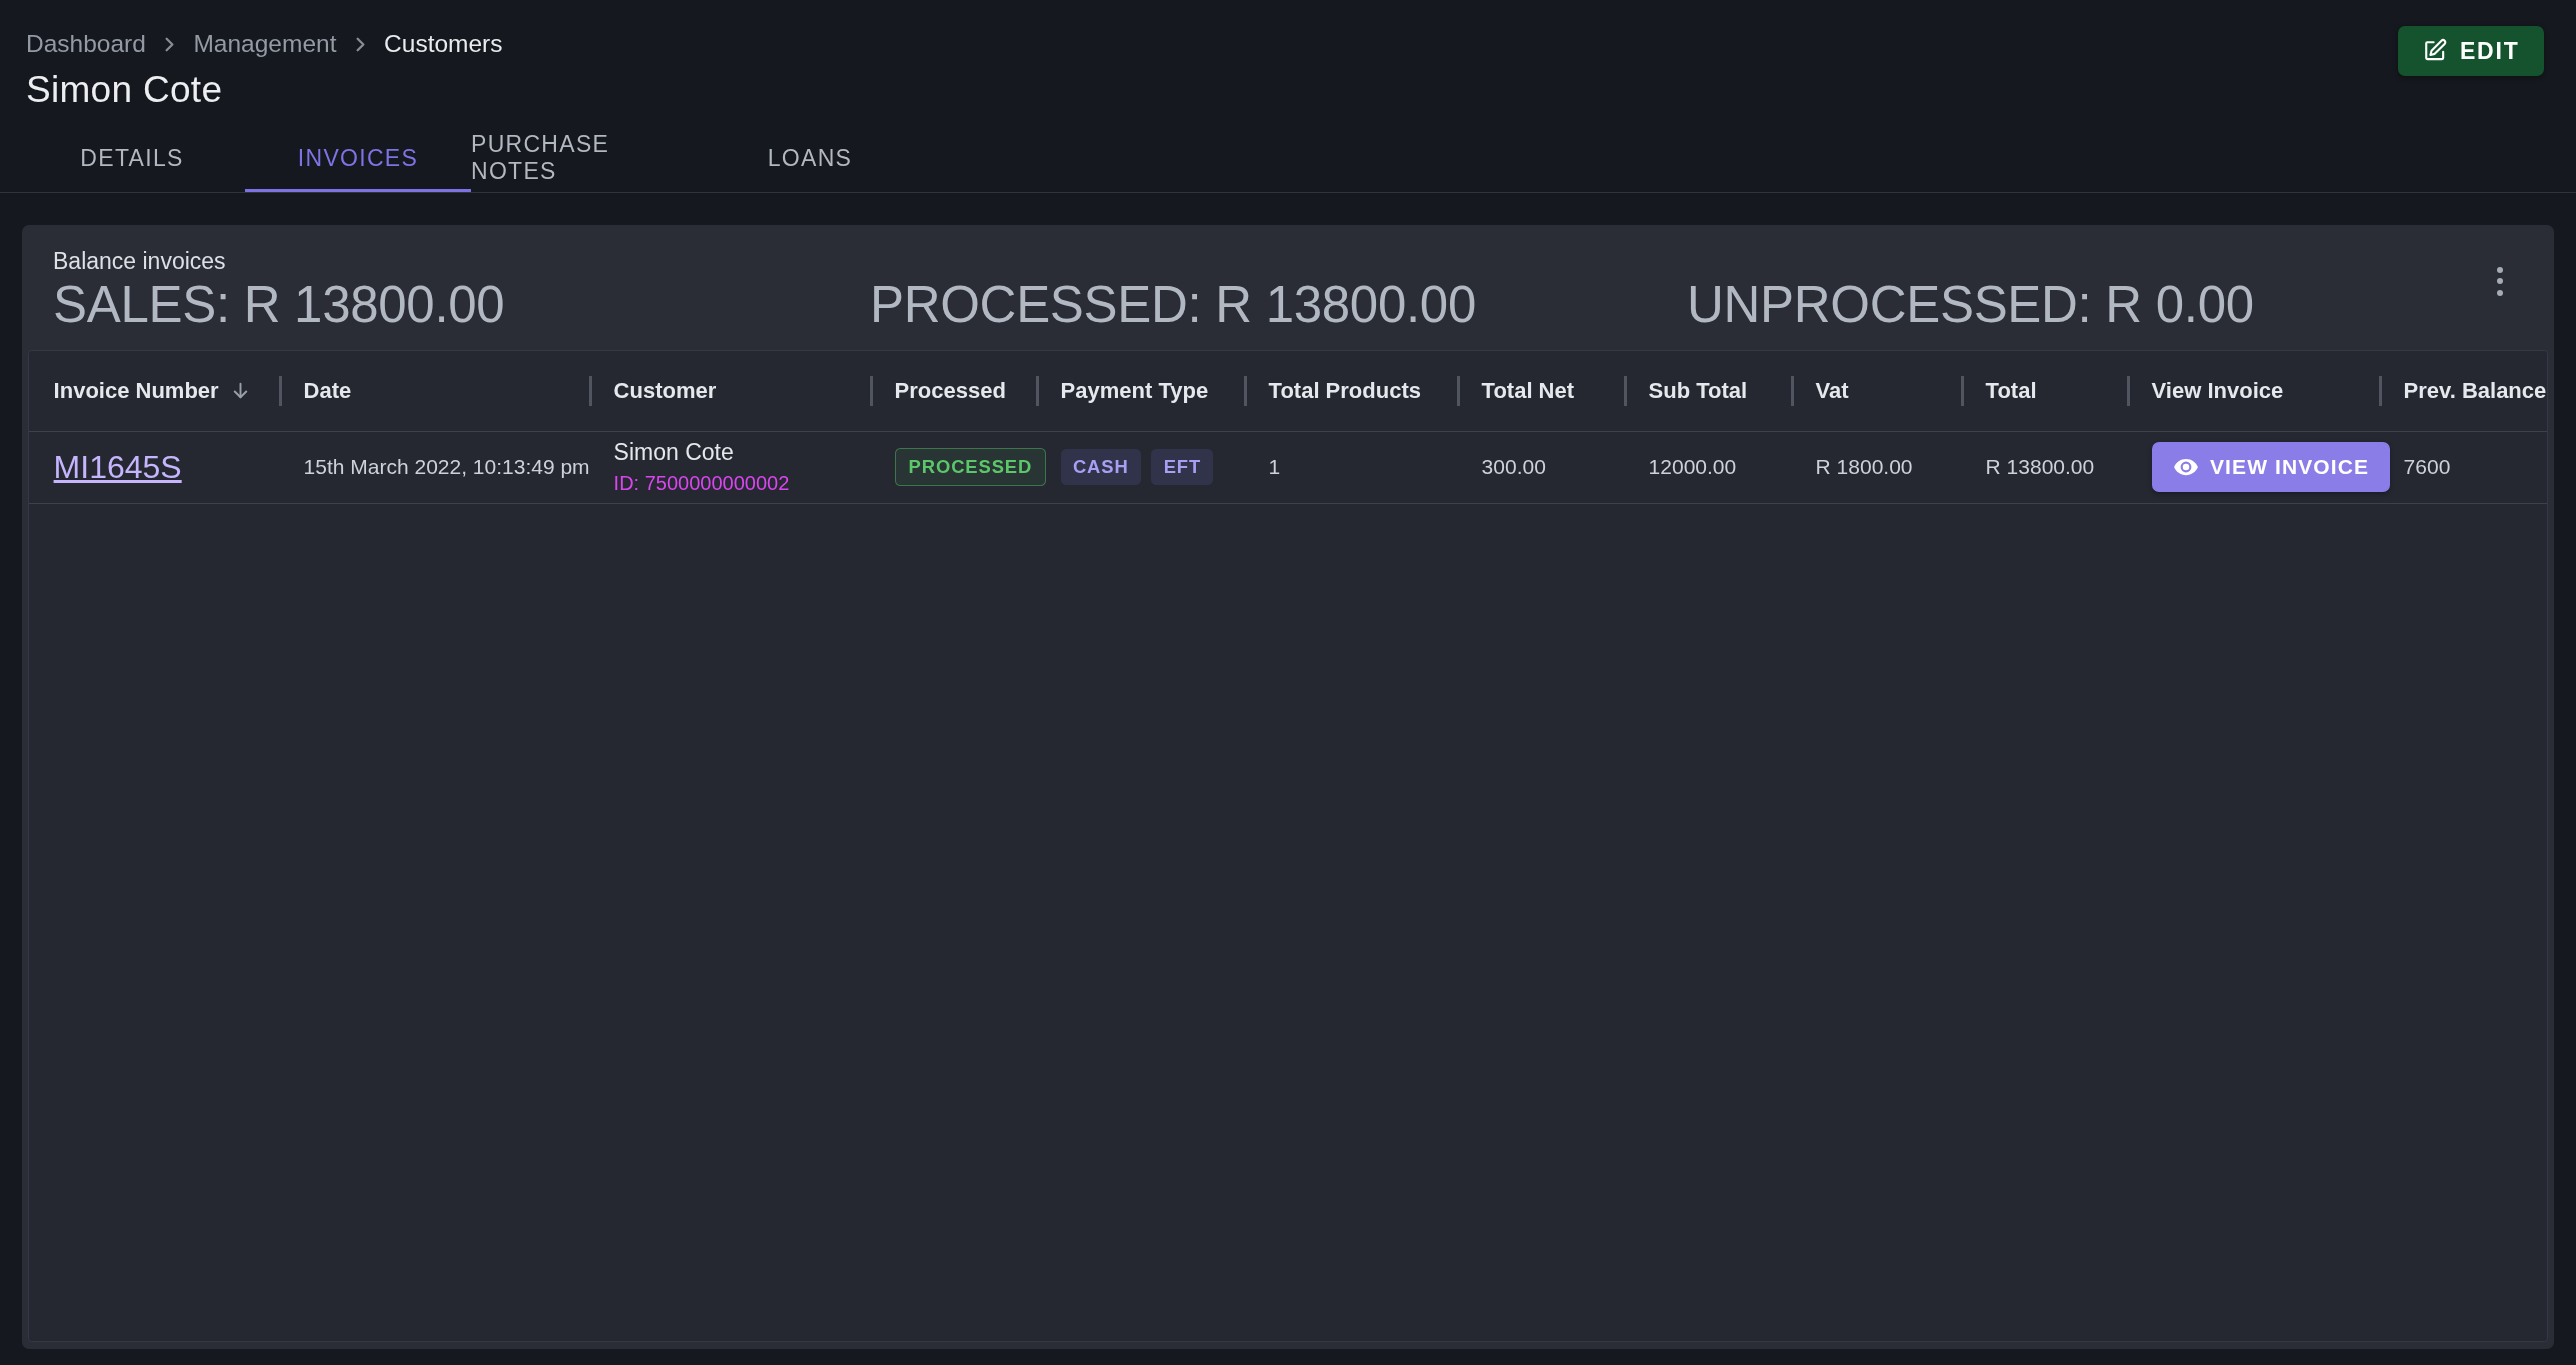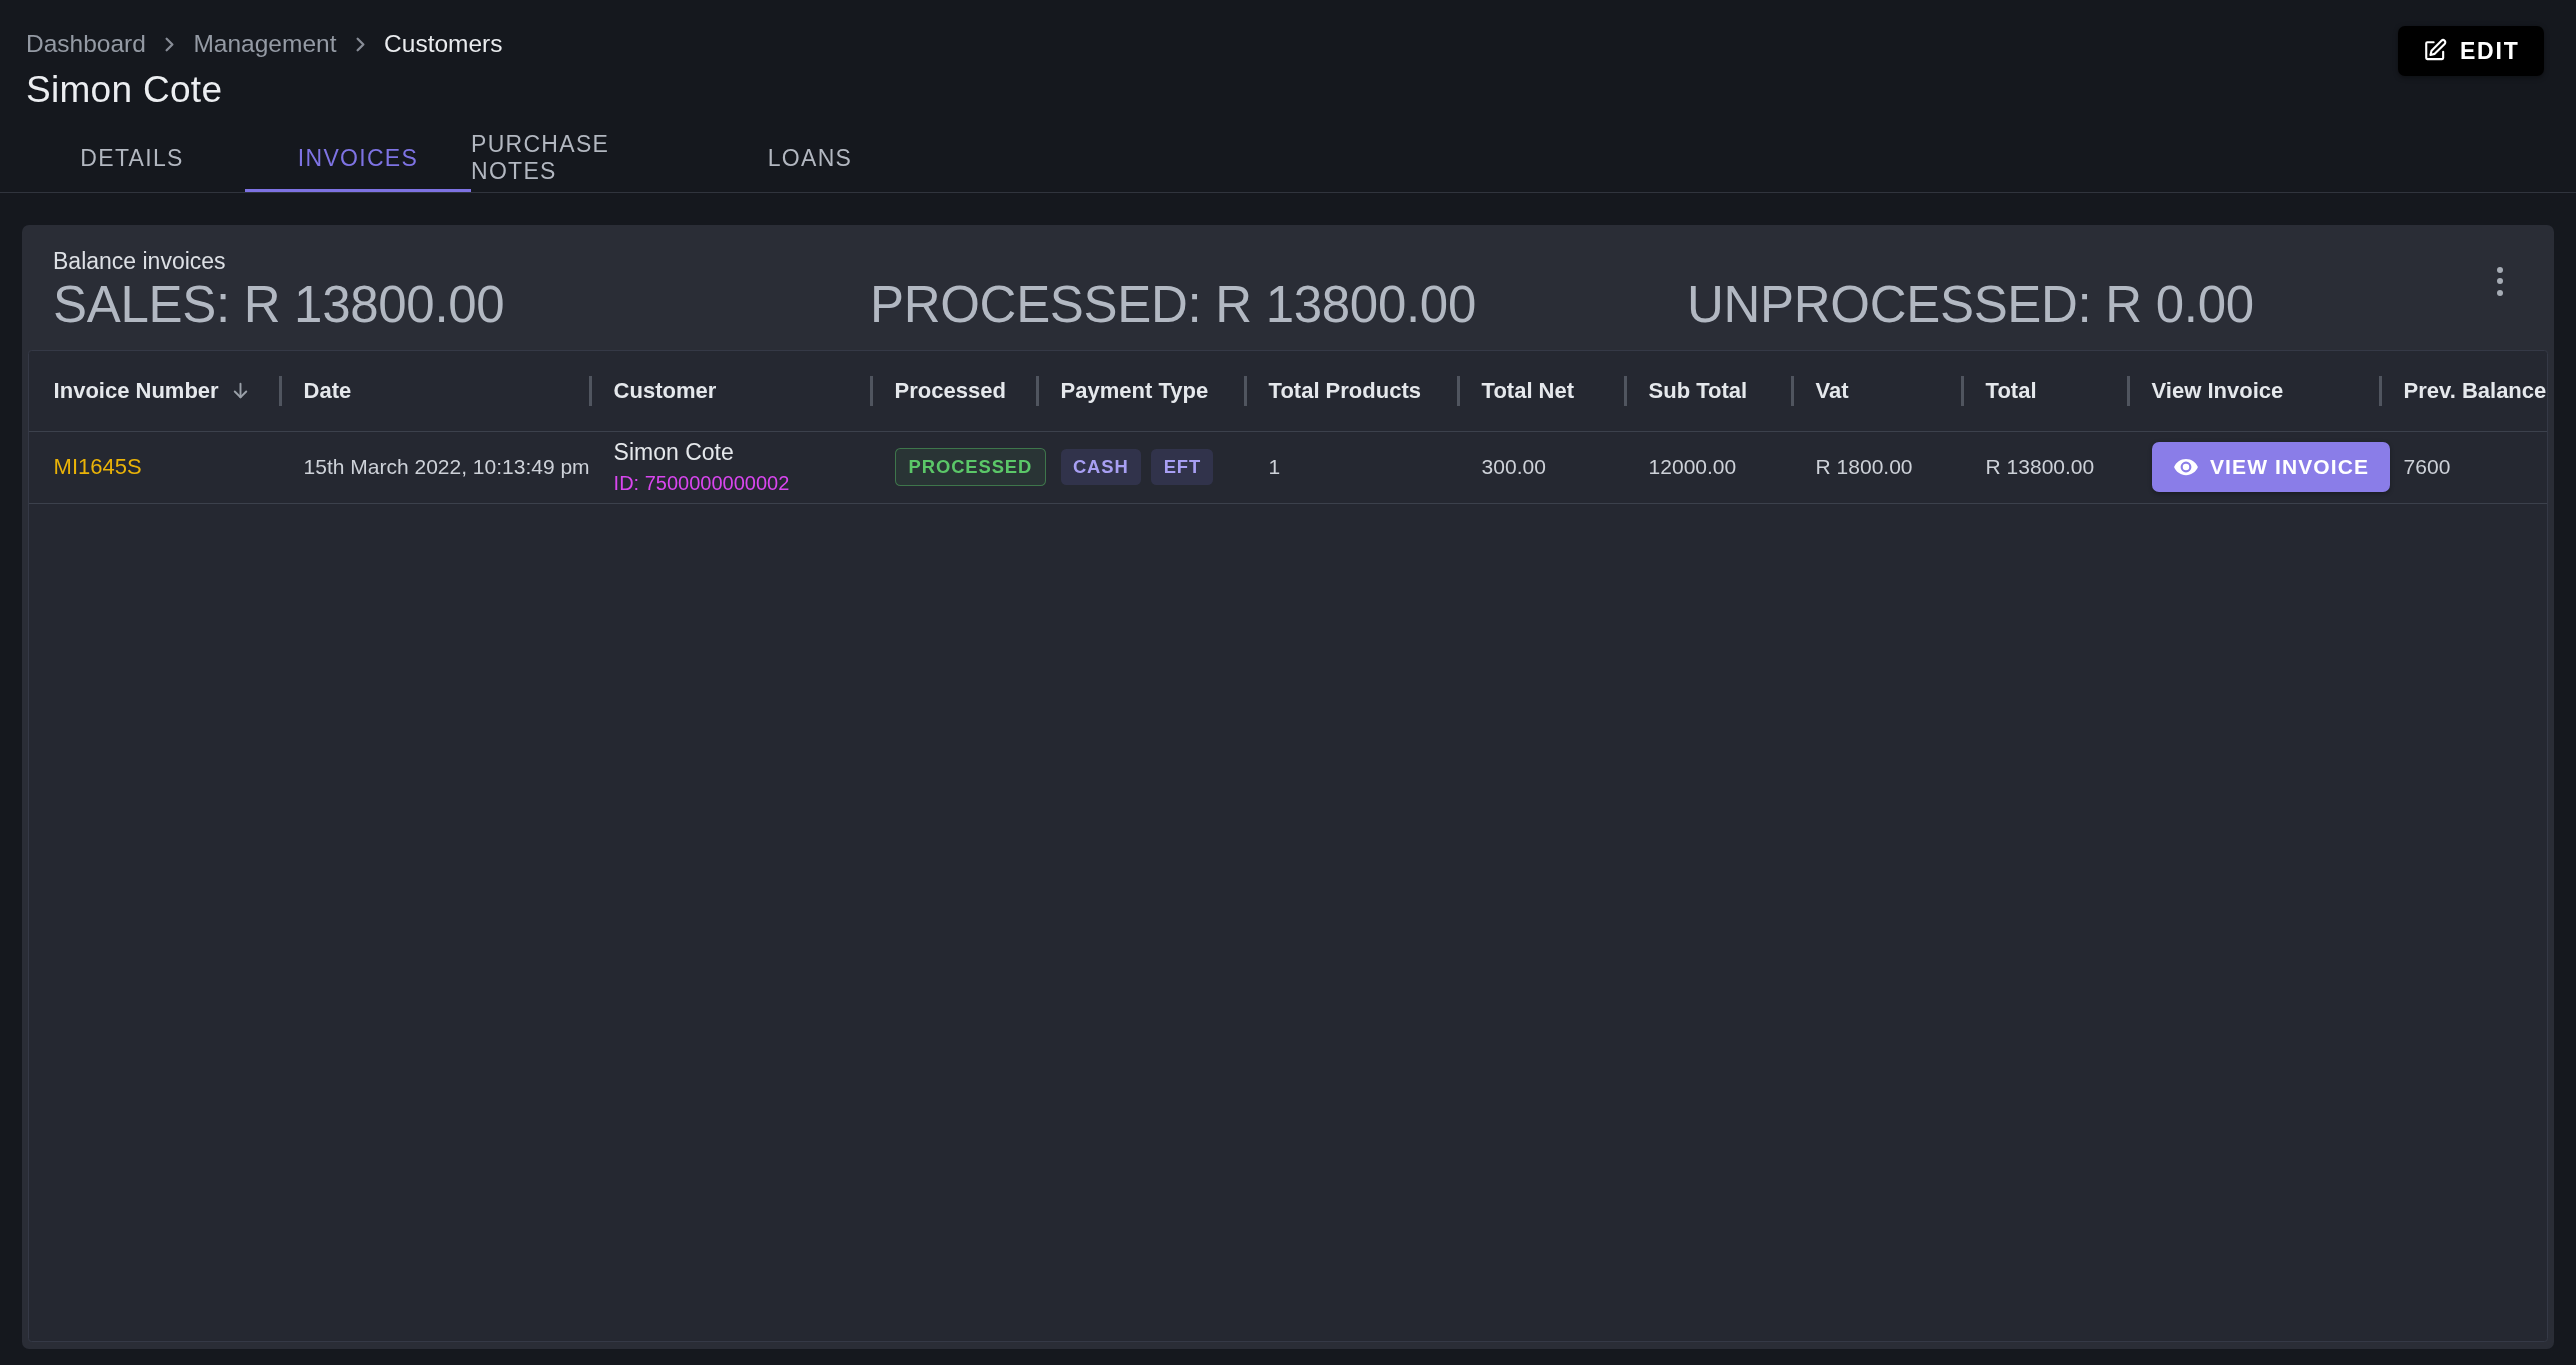--- a/index.html
+++ b/index.html
@@ -18,21 +18,21 @@
   .crumb { cursor: pointer; }
   .crumb.current { color: #e9ebee; }
   .crumb-sep { display: flex; align-items: center; color: #878c96; }
   .crumb-sep svg { width: 23px; height: 23px; }
   .page-title { margin-top: 10.5px; font-size: 37px; font-weight: 500; color: #eceef1; letter-spacing: 0.3px; }
 
   .edit-button {
     position: absolute; top: 26px; right: 32px;
     height: 50px; padding: 0 24.5px;
     display: inline-flex; align-items: center; gap: 12.3px;
-    background: #000000; color: #ffffff;
+    background: #14532d; color: #ffffff;
     border: none; border-radius: 7px;
     font-family: inherit; font-size: 23px; font-weight: 600; letter-spacing: 1.8px;
     cursor: pointer; box-shadow: 0 1.8px 5.3px rgba(0,0,0,0.35); margin-left: 32px;
   }
   .edit-button svg { width: 25.4px; height: 25.4px; }
 
   
   .tabs { display: flex; padding-left: 19px; margin-top: 14px; border-bottom: 0.9px solid #30343d; height: 68px; }
   .tab {
     width: 226px; display: flex; align-items: center; justify-content: center;
@@ -83,21 +83,21 @@
 
   .trow { height: 72px; display: flex; align-items: center; border-bottom: 0.9px solid #3c414c;
     font-size: 21px; color: #cdd1d8; flex: none; }
   .td { height: 100%; display: flex; align-items: center; padding-left: 24.5px; white-space: nowrap; }
 
   .c1 { width: 250px; } .c2 { width: 310px; } .c3 { width: 281px; }
   .c4 { width: 166px; } .c5 { width: 208px; } .c6 { width: 213px; }
   .c7 { width: 167px; } .c8 { width: 167px; } .c9 { width: 170px; }
   .c10 { width: 166px; } .c11 { width: 252px; } .c12 { width: 167px; }
 
-  .invoice-number { font-size: 22px; font-weight: 500; color: #eab308; }
+  .invoice-number { font-size: 32px; font-weight: 500; color: #c4b5fd; text-decoration: underline; }
   .customer-cell { display: flex; flex-direction: column; justify-content: center; gap: 5.3px; }
   .customer-name { font-size: 23px; color: #e5e8eb; }
   .customer-id { font-size: 20px; color: #d946ef; }
 
   .badge-processed {
     font-size: 18.4px; font-weight: 700; letter-spacing: 0.9px; color: #5bc768;
     background: rgba(91, 199, 104, 0.08); border: 0.9px solid rgba(91, 199, 104, 0.45);
     border-radius: 5.3px; padding: 7px 13px;
   }
   .payment-badges { display: flex; gap: 10.5px; }

